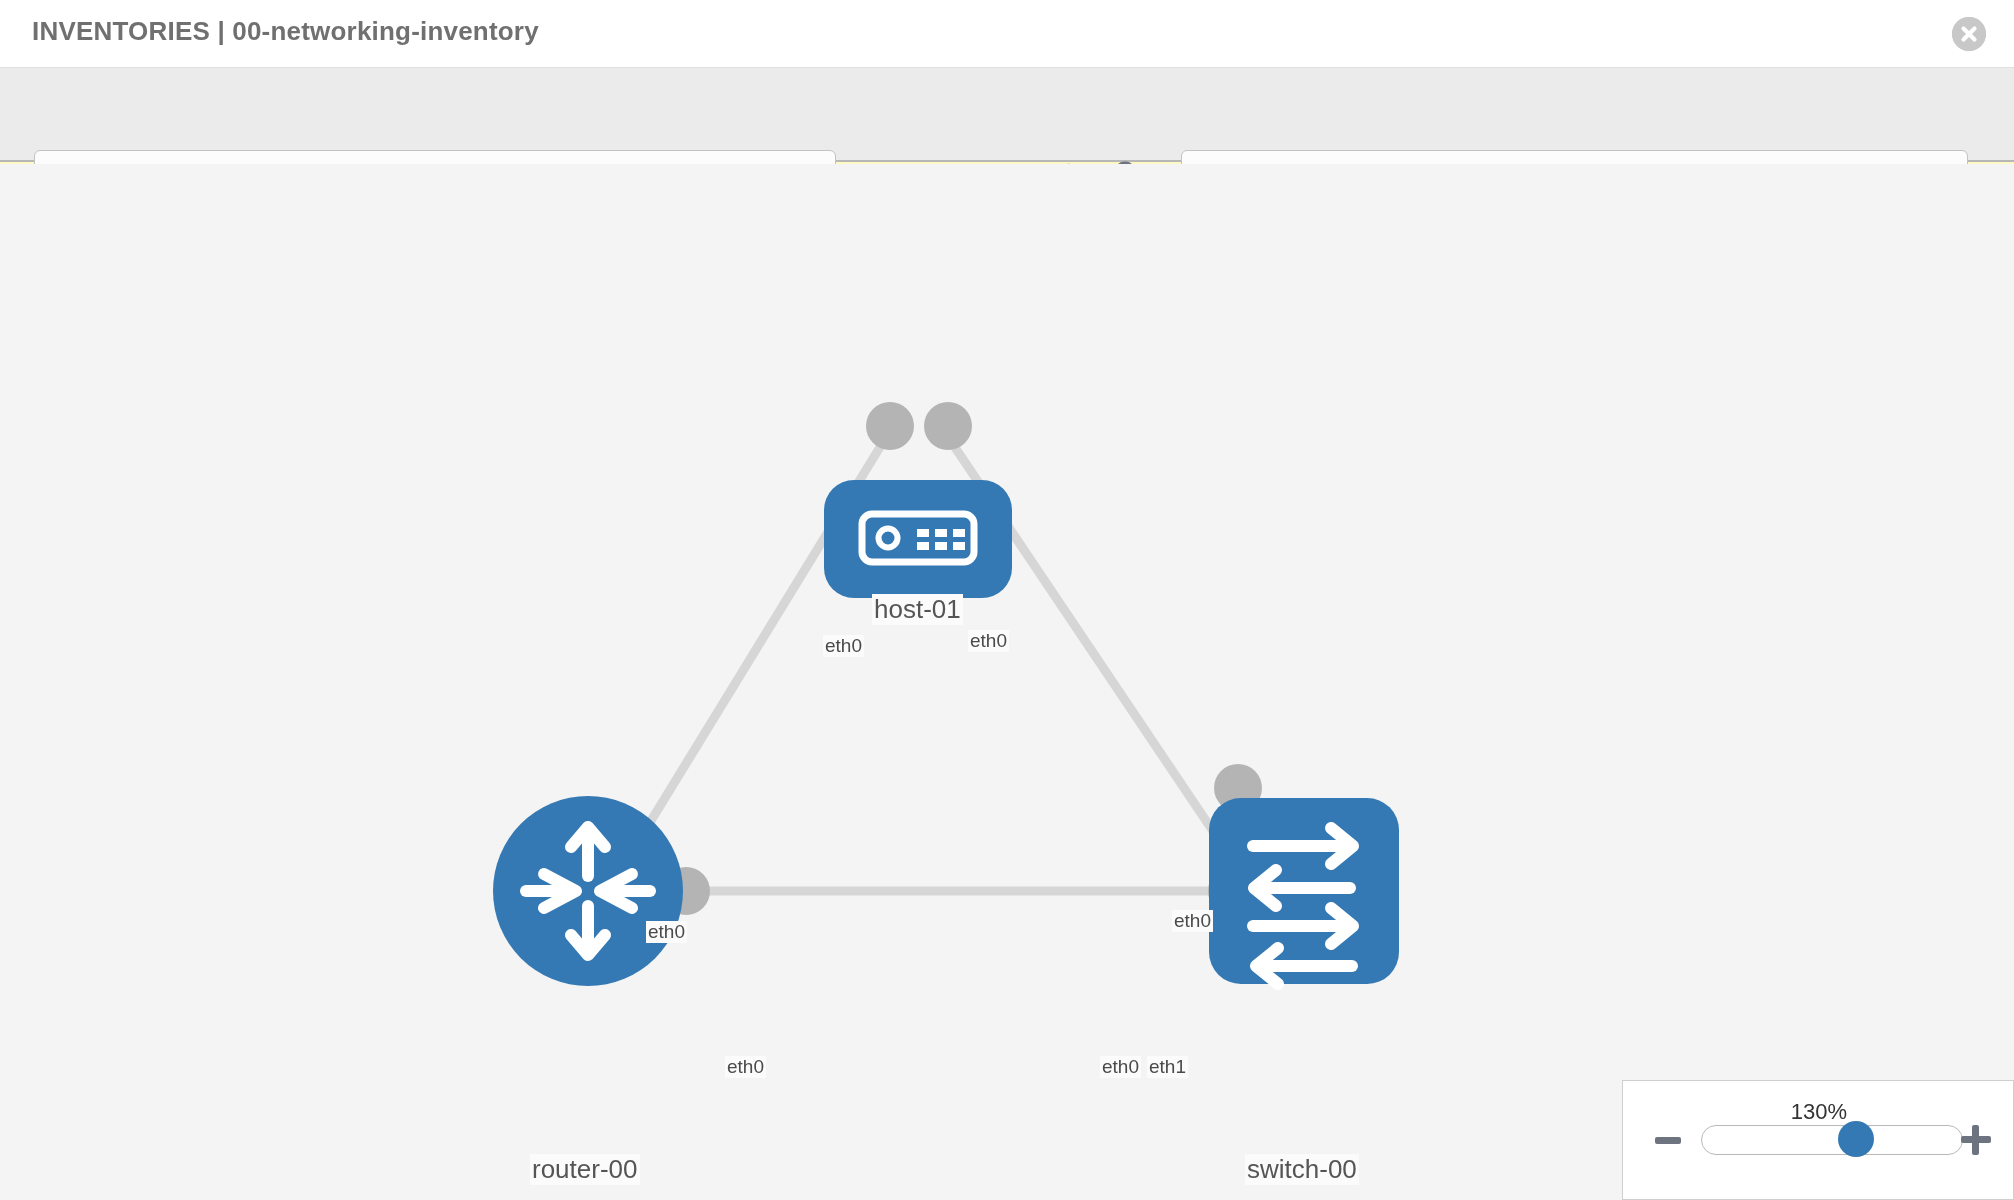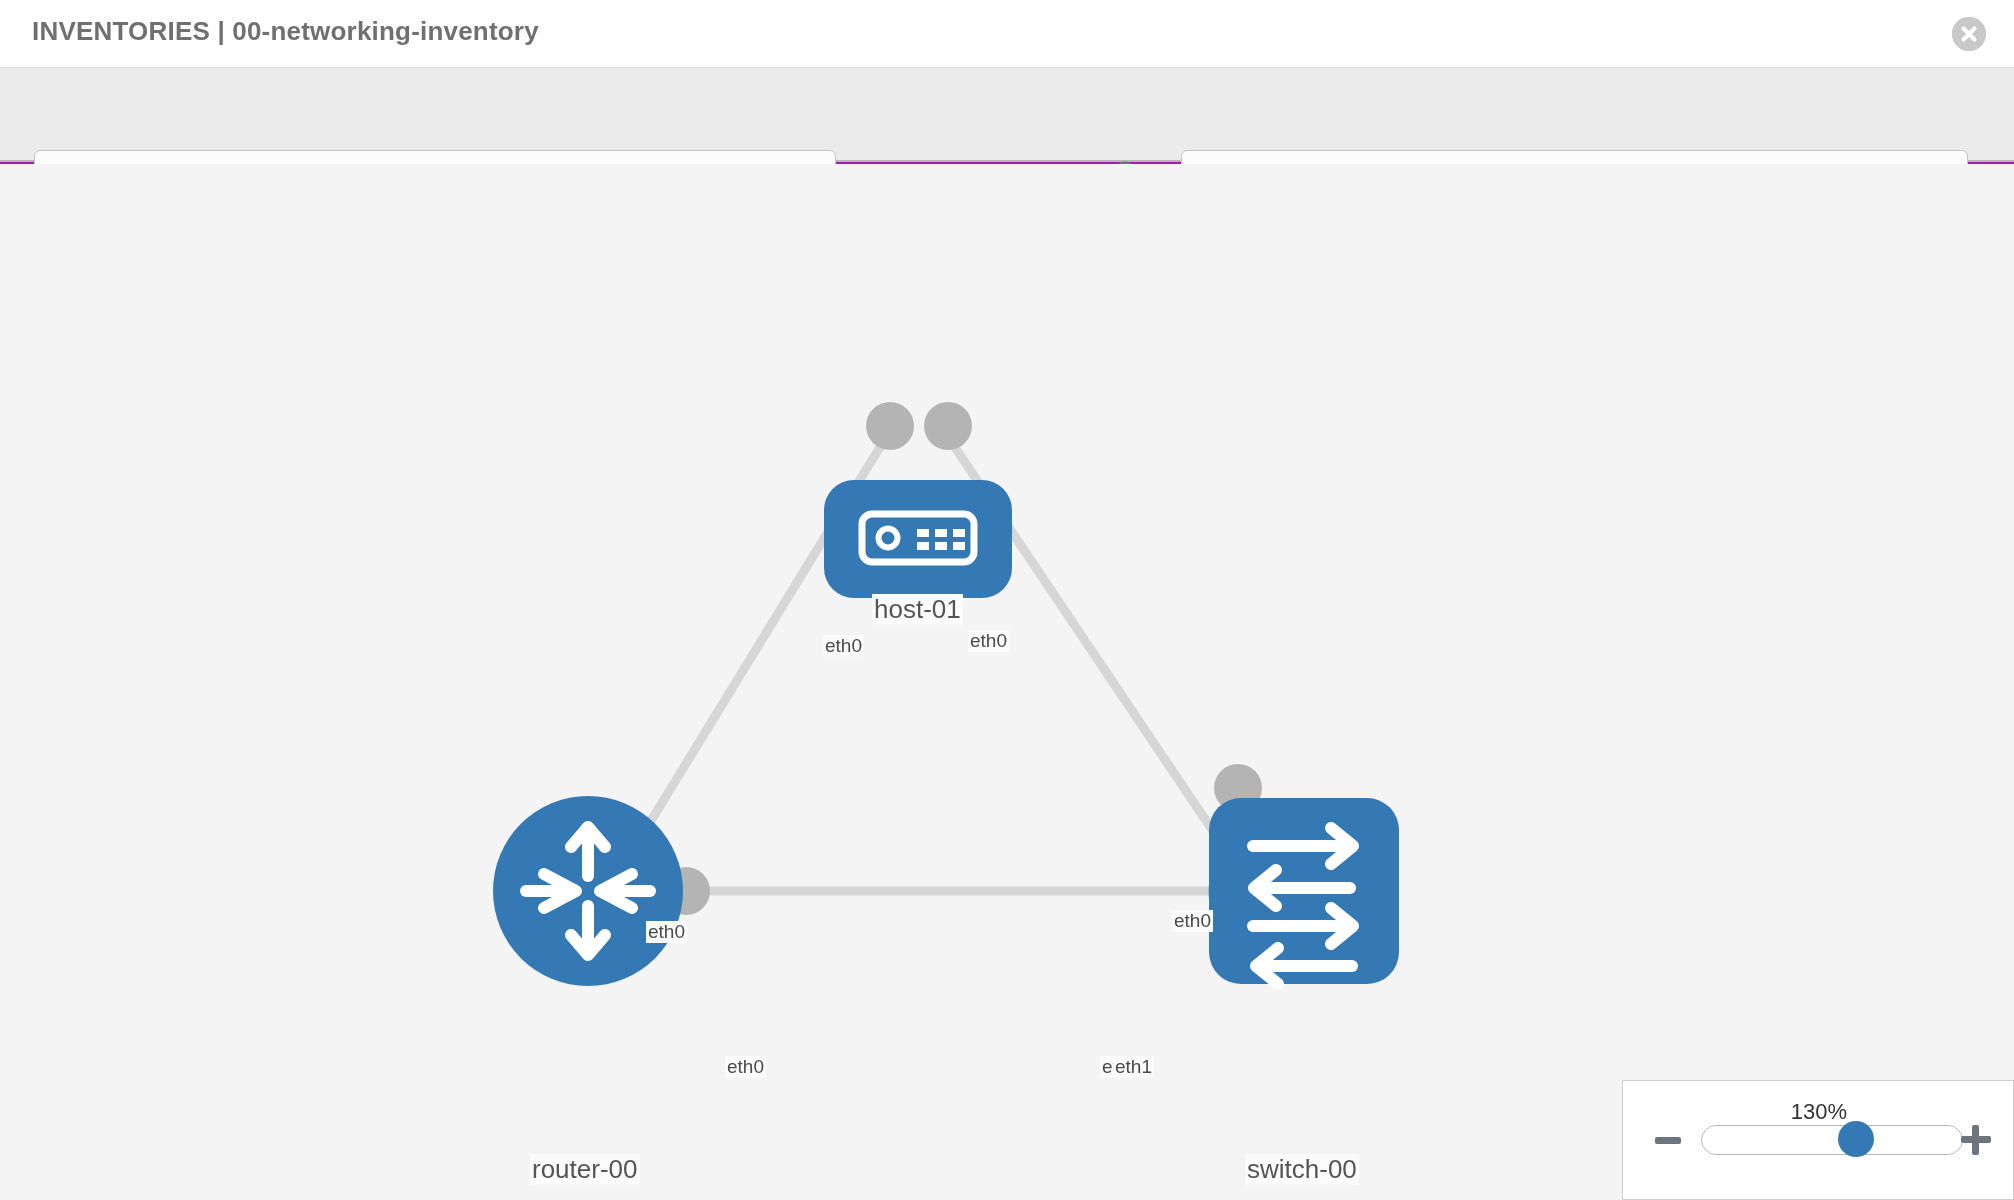--- a/index.html
+++ b/index.html
@@ -9,21 +9,21 @@
     height: 1200px;
     overflow: hidden;
     background: #ffffff;
     font-family: "Liberation Sans", sans-serif;
   }
 
   #app {
     position: relative;
     width: 2014px;
     height: 1025px;
-    background: #a21caf;
+    background: #fef9c3;
   }
 
   
   .header {
     position: absolute;
     left: 0; top: 0;
     width: 2014px;
     height: 68px;
     background: #ffffff;
     border-bottom: 1px solid #e0e0e0;
@@ -326,21 +326,21 @@
     <div class="node-label" style="left:1245px; top:990px;">switch-00</div>
 
     <div class="port-label" style="left:823px; top:449px;">eth0</div>
     <div class="port-label" style="left:968px; top:444px;">eth0</div>
 
     <div class="port-label" style="left:646px; top:735px;">eth0</div>
     <div class="port-label" style="left:1172px; top:724px;">eth0</div>
 
     <div class="port-label" style="left:725px; top:870px;">eth0</div>
     <div class="port-label" style="left:1100px; top:870px;">eth0</div>
-    <div class="port-label" style="left:1113px; top:870px;">eth1</div>
+    <div class="port-label" style="left:1147px; top:870px;">eth1</div>
   </div>
 
   <div class="zoom-panel">
     <div class="zoom-percent">130%</div>
     <div class="zoom-minus"></div>
     <div class="zoom-track">
       <div class="zoom-thumb" id="zoom-thumb" style="left: 136px;"></div>
     </div>
     <div class="zoom-plus"></div>
   </div>

